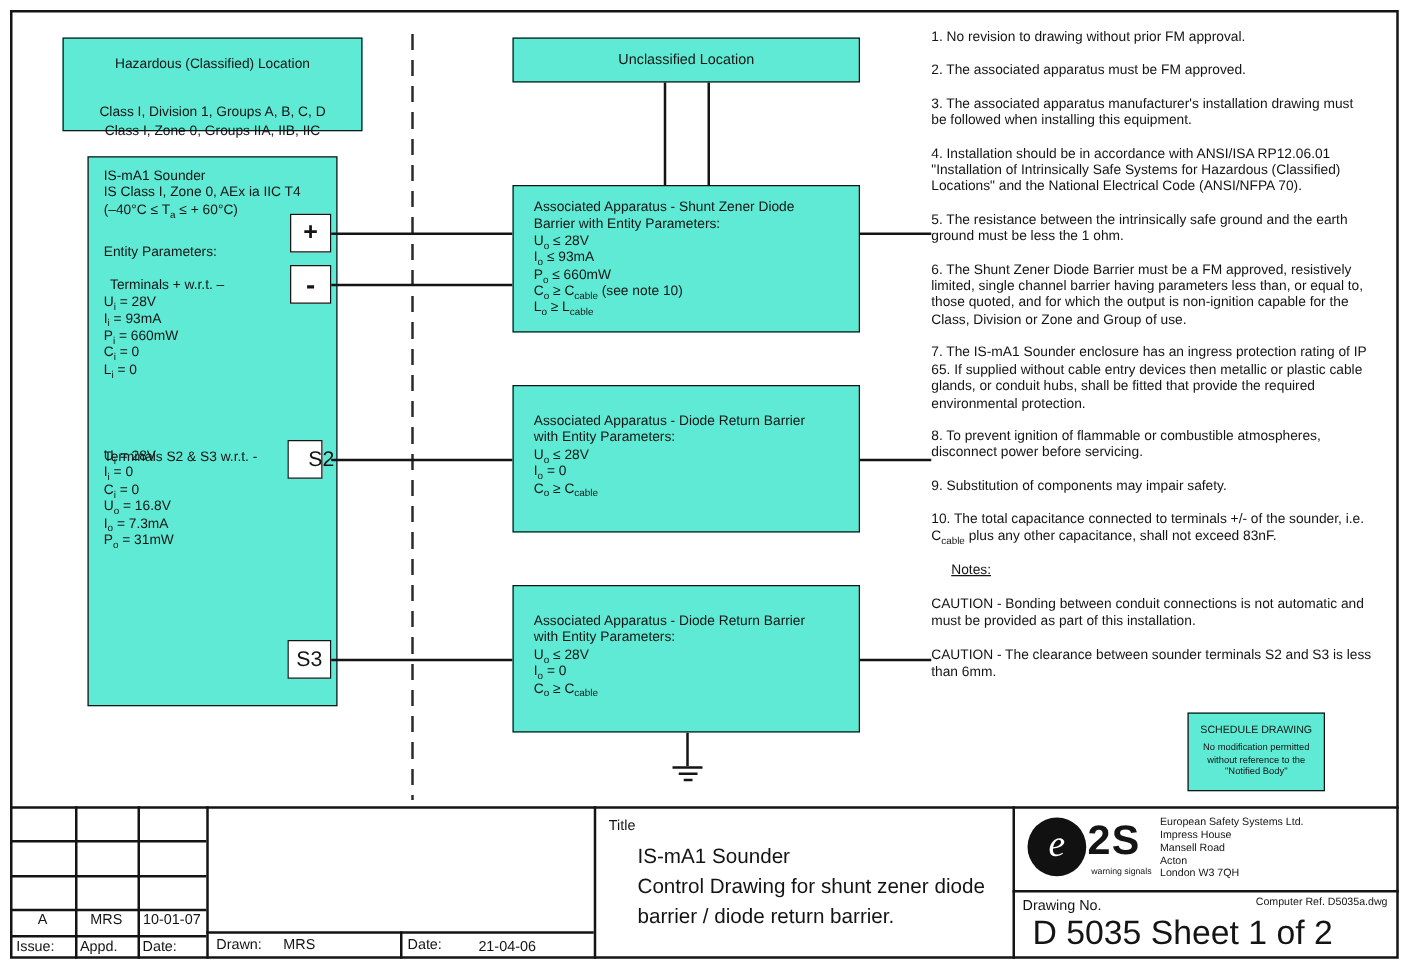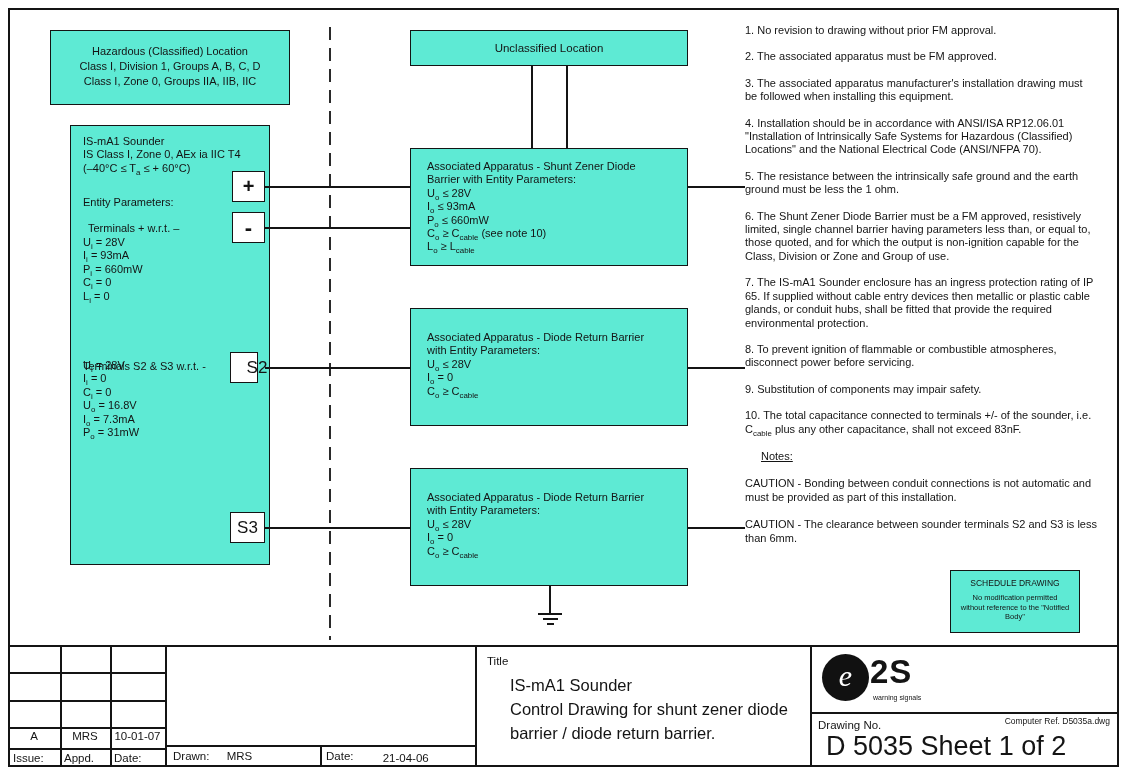--- a/index.html
+++ b/index.html
@@ -26,21 +26,21 @@
 <body>
 
 <div class="page">
 
   <div class="abs" style="left:8px;top:8px;width:1111px;height:759px;border:2px solid #141414;"></div>
 
   <div class="dashv" style="left:329px;top:27px;height:613px;"></div>
 
   <div class="box" style="left:50px;top:30px;width:240px;height:75px;padding-top:13px;">
     <div class="ln tc" style="line-height:15px;">Hazardous (Classified) Location</div>
-    <div class="ln tc" style="line-height:15px;">Class I, Division 1, Groups A, B, C, D</div>
+    <div class="ln tc" style="line-height:15px;margin-top:24px;">Class I, Division 1, Groups A, B, C, D</div>
     <div class="ln tc" style="line-height:15px;">Class I, Zone 0, Groups IIA, IIB, IIC</div>
   </div>
 
   <div class="box" style="left:410px;top:30px;width:278px;height:36px;display:flex;align-items:center;justify-content:center;font-size:11.5px;">
     <span>Unclassified Location</span>
   </div>
 
   <div class="box" style="left:70px;top:125px;width:200px;height:440px;">
     <div class="abs" style="left:12px;top:9px;">
       <div class="ln">IS-mA1 Sounder</div>
@@ -127,21 +127,21 @@
     <p class="note">6. The Shunt Zener Diode Barrier must be a FM approved, resistively limited, single channel barrier having parameters less than, or equal to, those quoted, and for which the output is non-ignition capable for the Class, Division or Zone and Group of use.</p>
     <p class="note">7. The IS-mA1 Sounder enclosure has an ingress protection rating of IP 65. If supplied without cable entry devices then metallic or plastic cable glands, or conduit hubs, shall be fitted that provide the required environmental protection.</p>
     <p class="note">8. To prevent ignition of flammable or combustible atmospheres, disconnect power before servicing.</p>
     <p class="note">9. Substitution of components may impair safety.</p>
     <p class="note">10. The total capacitance connected to terminals +/- of the sounder, i.e. C<sub>cable</sub> plus any other capacitance, shall not exceed 83nF.</p>
     <div class="u" style="margin:14px 0 0 16px;line-height:13.4px;">Notes:</div>
     <p class="note" style="margin:14px 0 0 0;">CAUTION - Bonding between conduit connections is not automatic and must be provided as part of this installation.</p>
     <p class="note" style="margin:14px 0 12px 0;">CAUTION - The clearance between sounder terminals S2 and S3 is less than 6mm.</p>
   </div>
 
-  <div class="box" style="left:950px;top:570px;width:130px;height:63px;padding-top:7px;">
+  <div class="box" style="left:950px;top:570px;width:110px;height:63px;padding-top:7px;">
     <div class="tc" style="font-size:8.5px;">SCHEDULE DRAWING</div>
     <div class="tc" style="font-size:7.5px;line-height:9.6px;padding:5px 9px 0 9px;">No modification permitted without reference to the "Notified Body"</div>
   </div>
 
   <div class="hline" style="left:8px;top:645px;width:1111px;"></div>
   <div class="vline" style="left:60px;top:645px;height:122px;"></div>
   <div class="vline" style="left:110px;top:645px;height:122px;"></div>
   <div class="vline" style="left:165px;top:645px;height:122px;"></div>
   <div class="hline" style="left:8px;top:672px;width:157px;"></div>
   <div class="hline" style="left:8px;top:700px;width:157px;"></div>
@@ -174,18 +174,25 @@
   <div class="big-title" style="left:510px;top:700px;">Control Drawing for shunt zener diode</div>
   <div class="big-title" style="left:510px;top:724px;">barrier / diode return barrier.</div>
 
   <div class="abs" style="left:822px;top:654px;width:47px;height:47px;border-radius:50%;background:#111;
               display:flex;align-items:center;justify-content:center;">
     <span style="color:#fff;font-family:'Liberation Serif',serif;font-style:italic;font-size:30px;position:relative;top:-2px;">e</span>
   </div>
   <div class="abs" style="left:870px;top:653px;font-size:33px;font-weight:700;letter-spacing:1px;">2S</div>
   <div class="abs" style="left:873px;top:694px;font-size:7px;">warning signals</div>
 
+  <div class="abs" style="left:928px;top:652px;">
+    <div class="addr">European Safety Systems Ltd.</div>
+    <div class="addr">Impress House</div>
+    <div class="addr">Mansell Road</div>
+    <div class="addr">Acton</div>
+    <div class="addr">London W3 7QH</div>
+  </div>
 
   <div class="abs" style="left:960px;top:716px;width:150px;text-align:right;font-size:8.5px;">Computer Ref.  D5035a.dwg</div>
   <div class="abs" style="left:818px;top:719px;font-size:11.5px;">Drawing No.</div>
   <div class="abs" style="left:826px;top:731px;font-size:27px;white-space:nowrap;">D 5035 Sheet 1 of 2</div>
 
 </div>
 
 </body></html>

